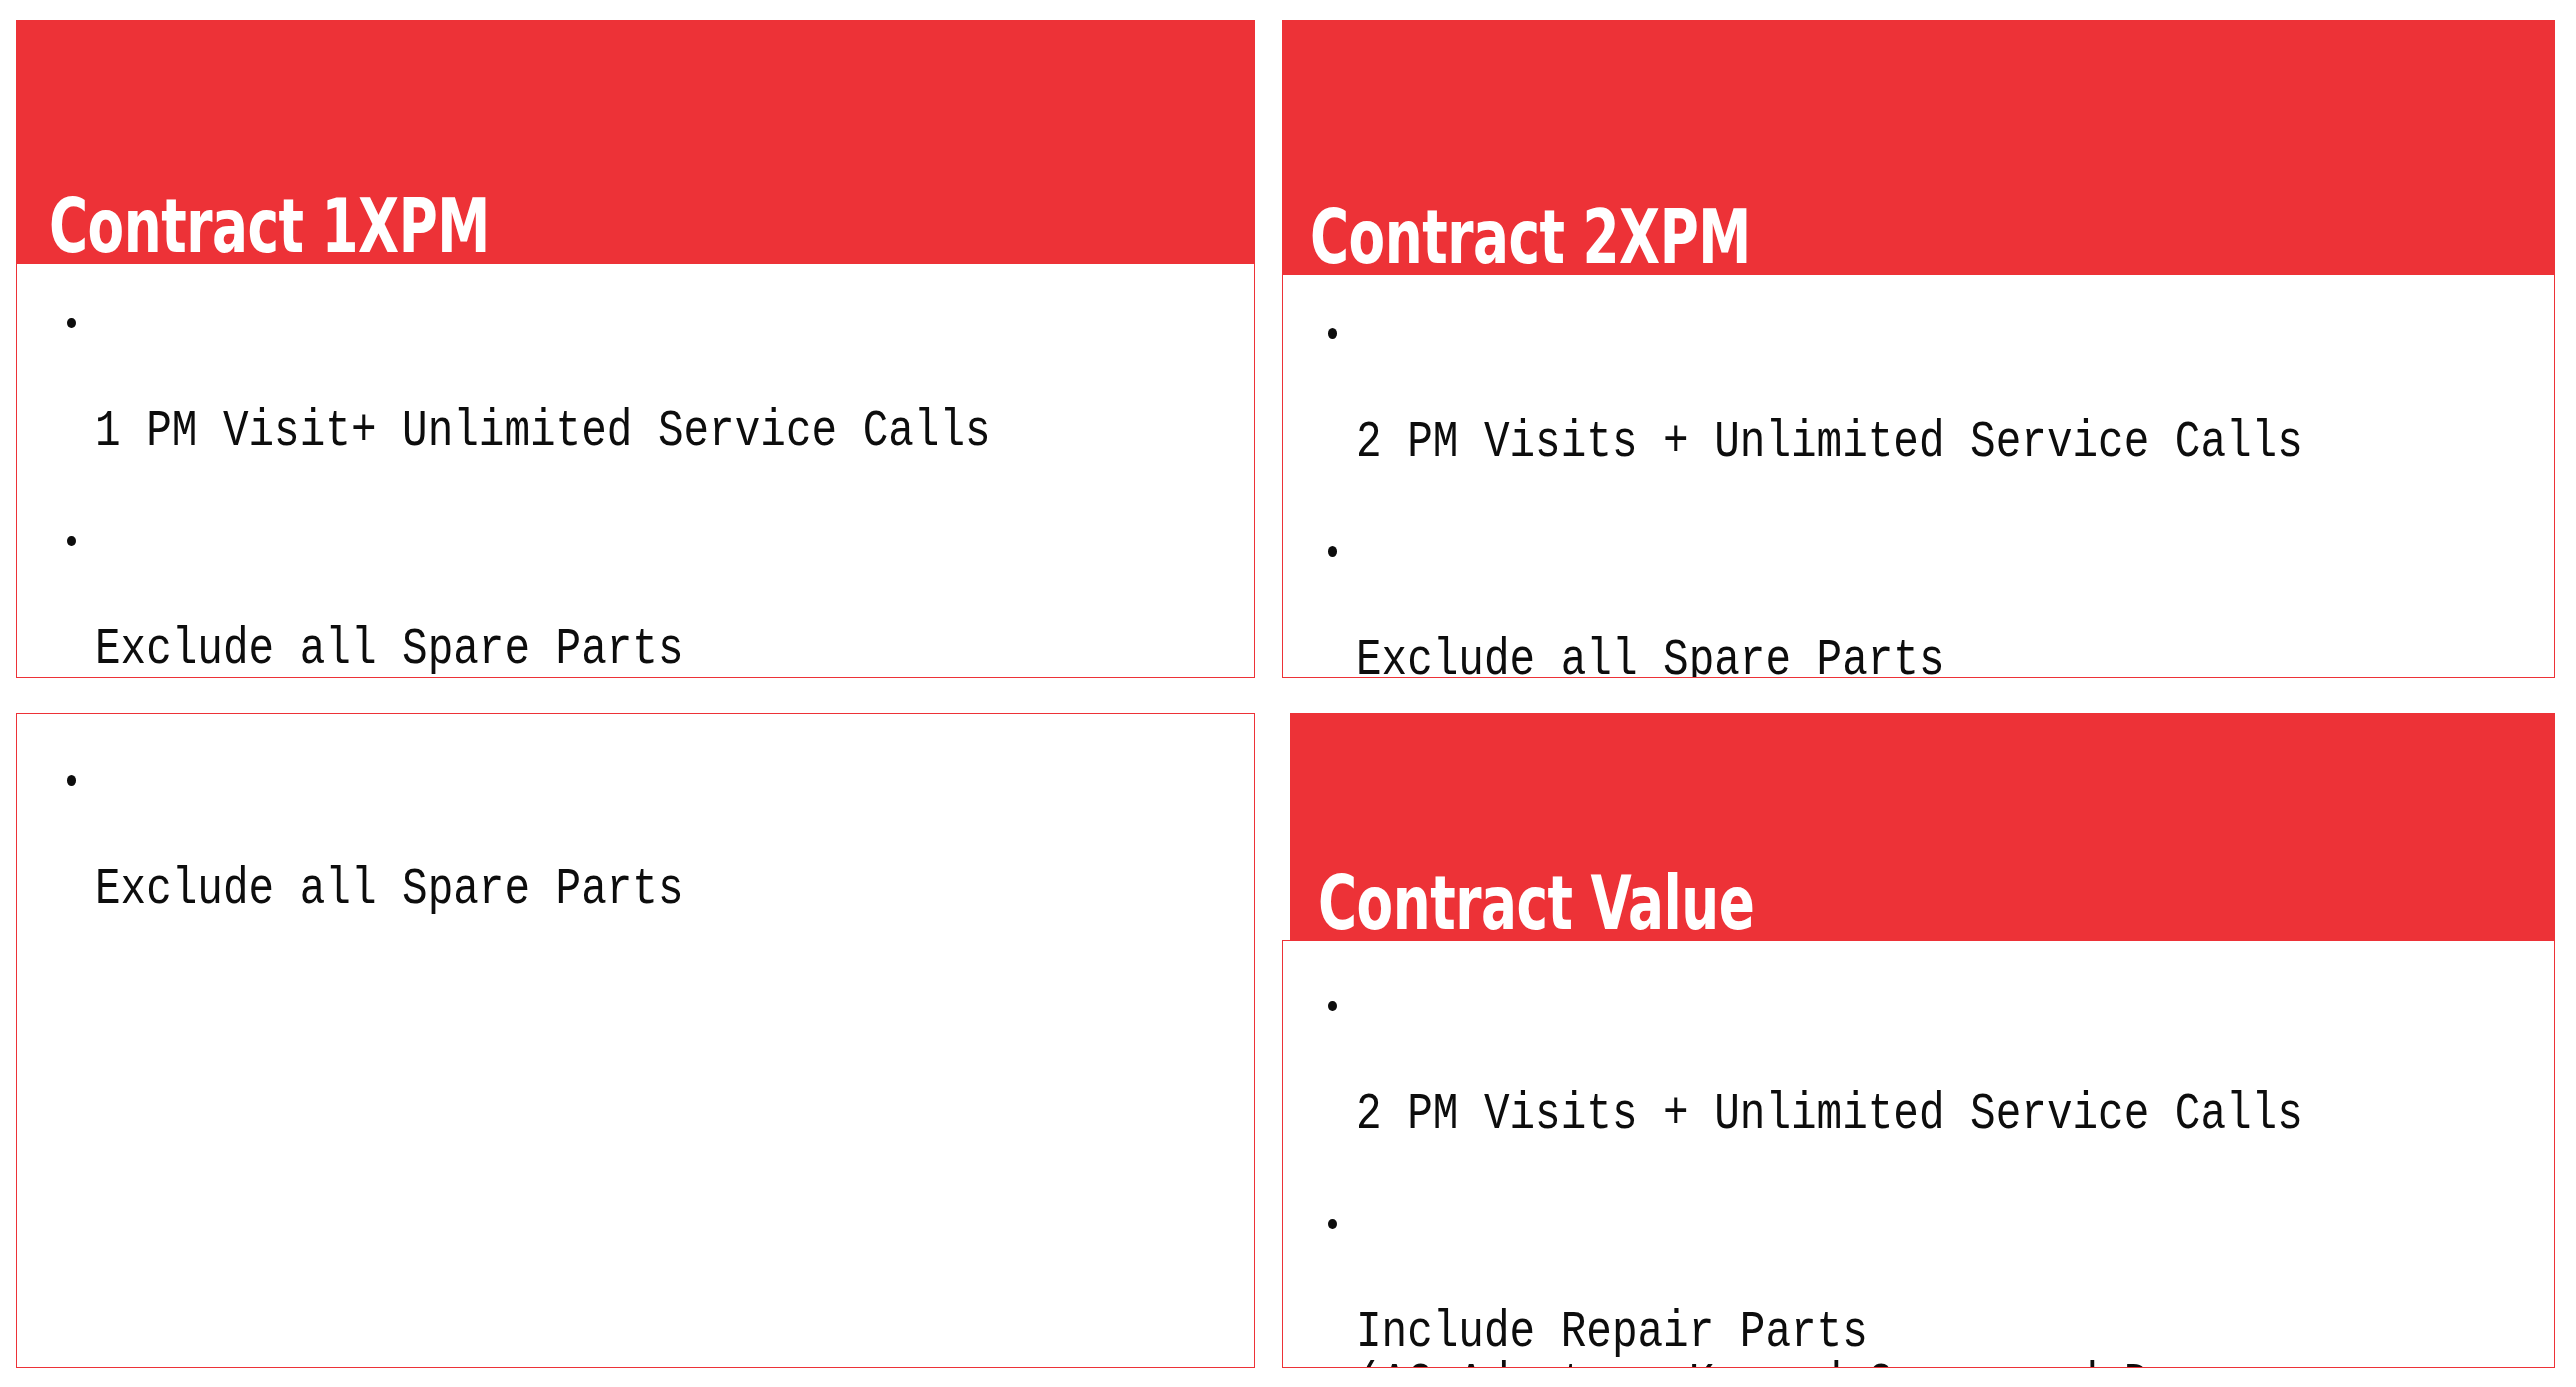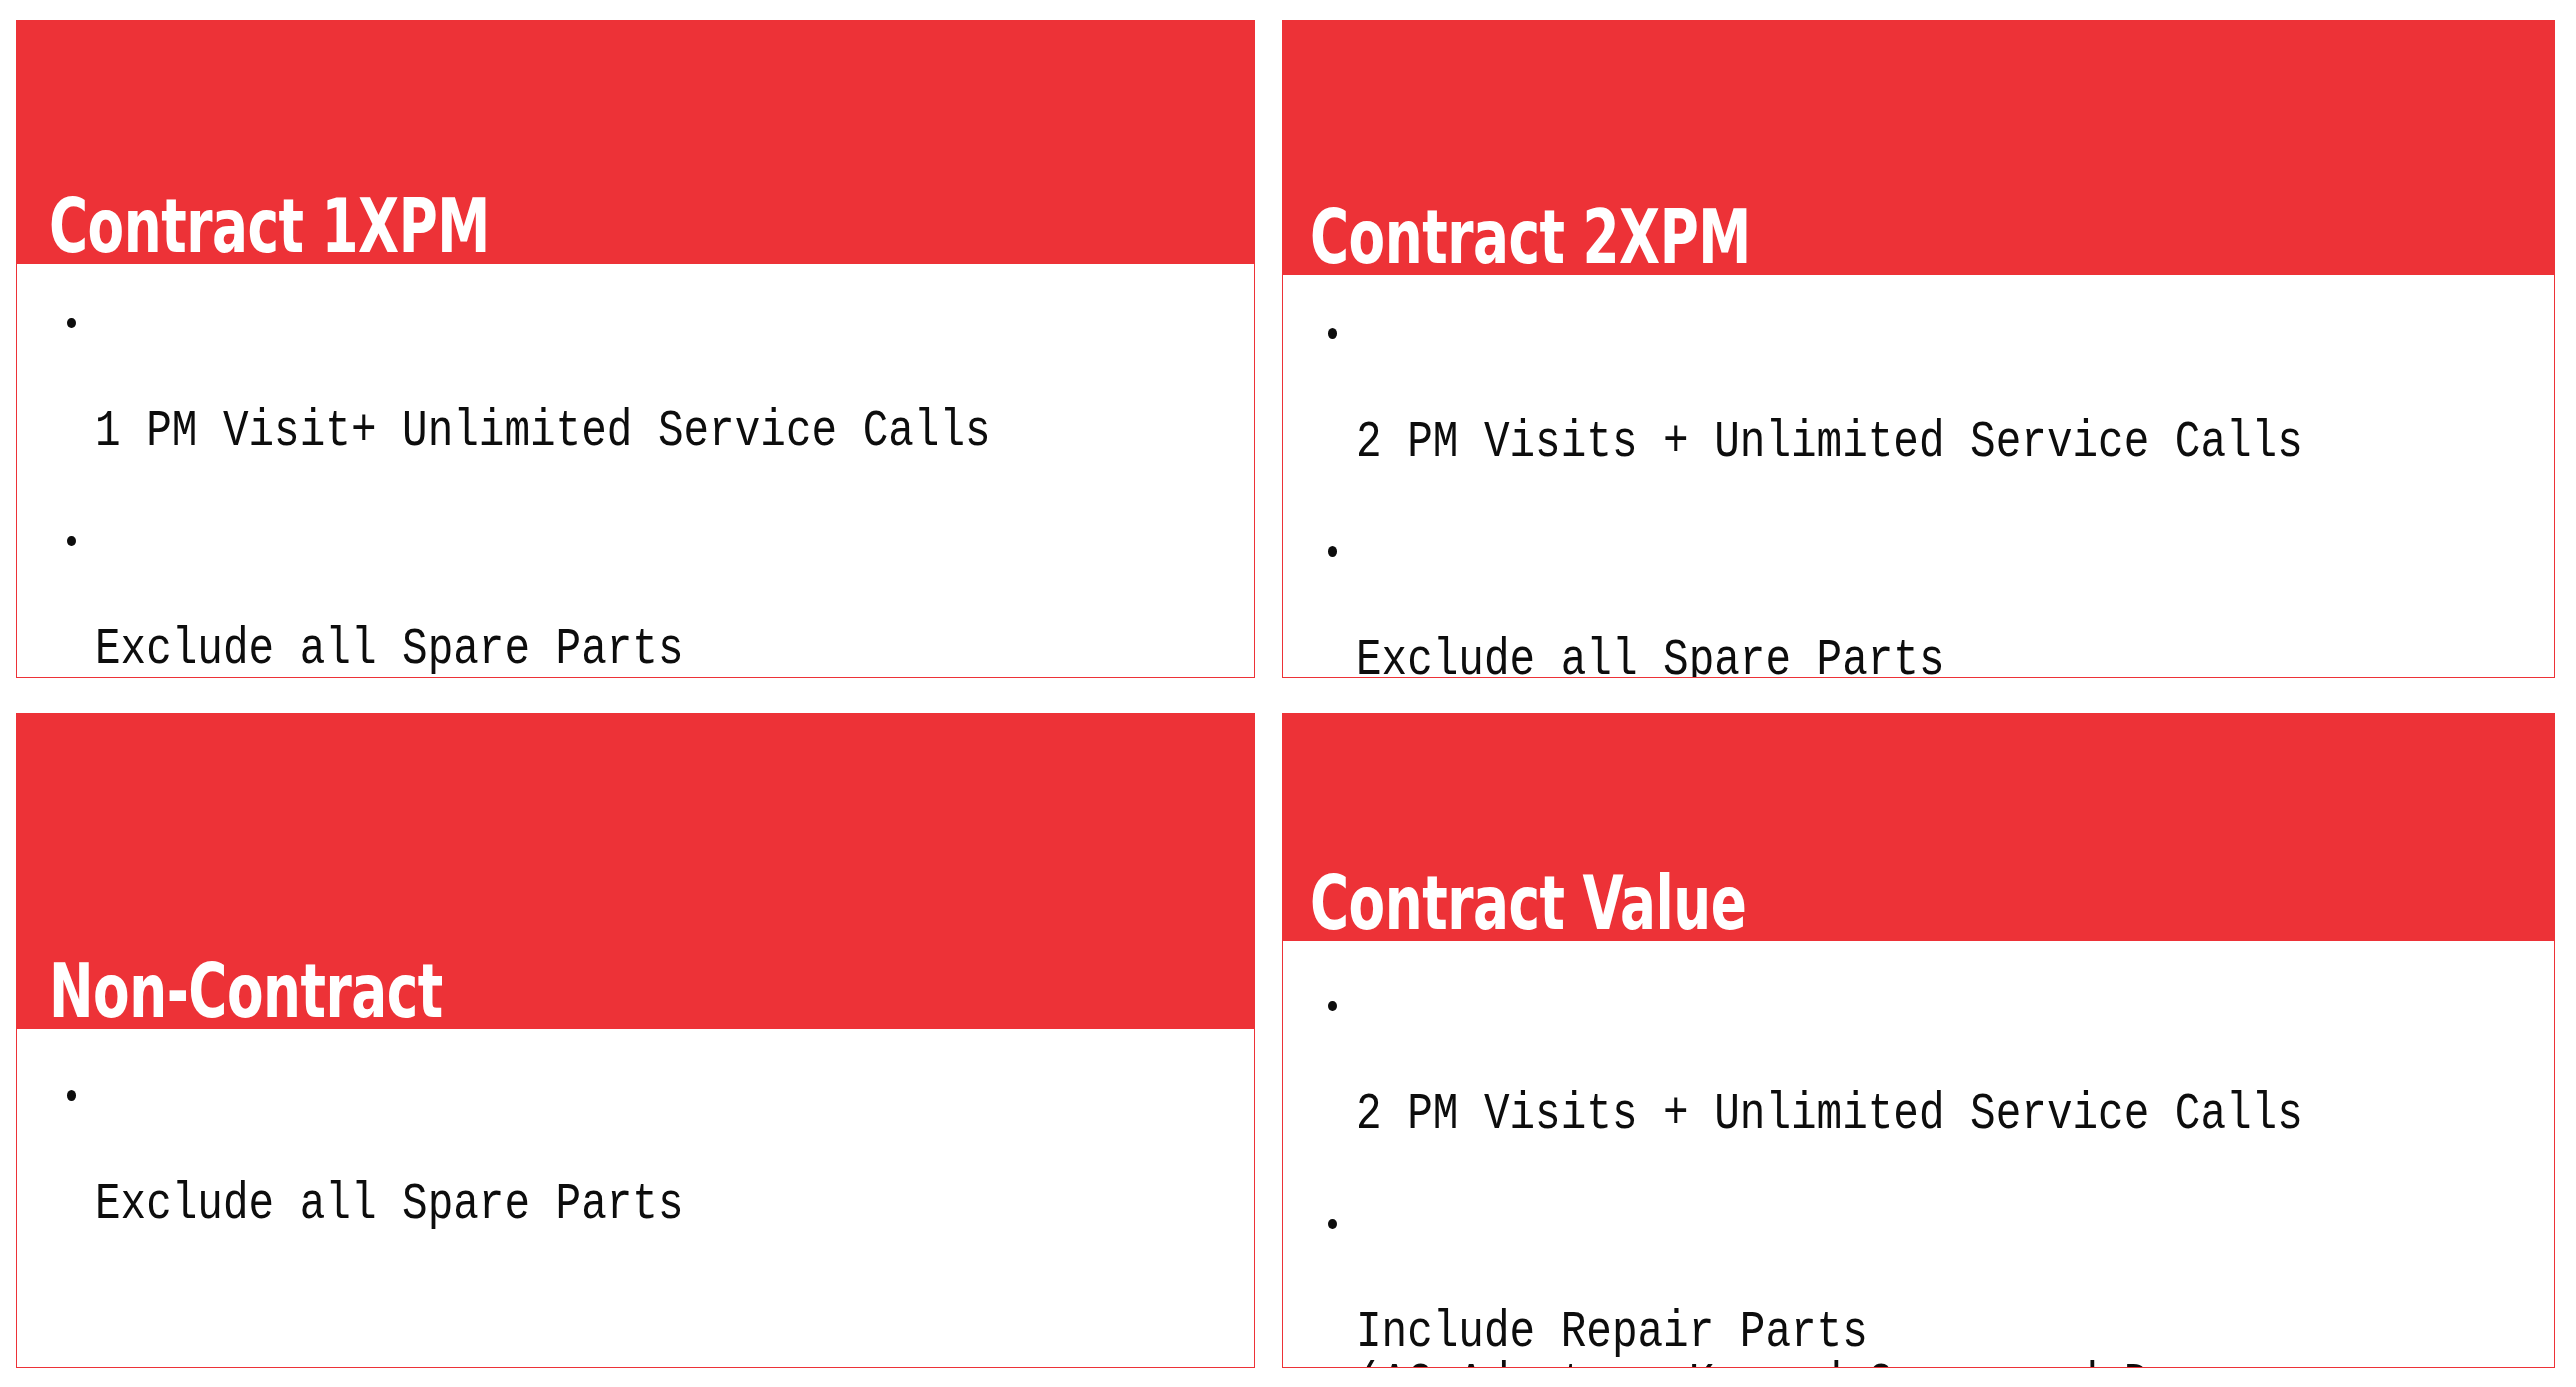--- a/index.html
+++ b/index.html
@@ -103,21 +103,21 @@
   .card--left .bullet-item { padding-left: 28px; margin-bottom: 10px; }
 
   
   .card--right .card-header { height: 304px; padding: 0 0 0 28px; text-align: right; }
   .card--right .card-body   { padding: 38px 0 0 45px; }
   .card--right .bullet-item { padding-left: 28px; margin-bottom: 10px; }
 
   
   .card--r2.card--left  .card-header { height: 315px; }
   .card--r2.card--left  .card-body   { padding-top: 46px; }
-  .card--r2.card--right .card-header { height: 322px; }
+  .card--r2.card--right .card-header { height: 322px; margin-left: 8px; }
   .card--r2.card--right .card-body   { padding-top: 44px; }
 </style>
 </head>
 <body style="background: rgb(255, 255, 255);">
 
 <div class="board">
 
   <div class="card card--left card--r1">
     <div class="card-header">
       <span class="card-title" style="color: rgb(255, 255, 255);">Contract 1XPM</span>
@@ -148,23 +148,20 @@
         </li>
         <li class="bullet-item" style="color: rgb(13, 13, 13);">
           <span class="bullet-dot" style="background: rgb(13, 13, 13);"></span>
           <span class="bullet-text">Exclude all Spare Parts</span>
         </li>
       </ul>
     </div>
   </div>
 
   <div class="card card--left card--r2">
-    <div class="card-header">
-      <span class="card-title" style="color: rgb(255, 255, 255);">Non-Contract</span>
-    </div>
     <div class="card-body">
       <ul class="bullet-list">
         <li class="bullet-item" style="color: rgb(13, 13, 13);">
           <span class="bullet-dot" style="background: rgb(13, 13, 13);"></span>
           <span class="bullet-text">Exclude all Spare Parts</span>
         </li>
       </ul>
     </div>
   </div>
 

